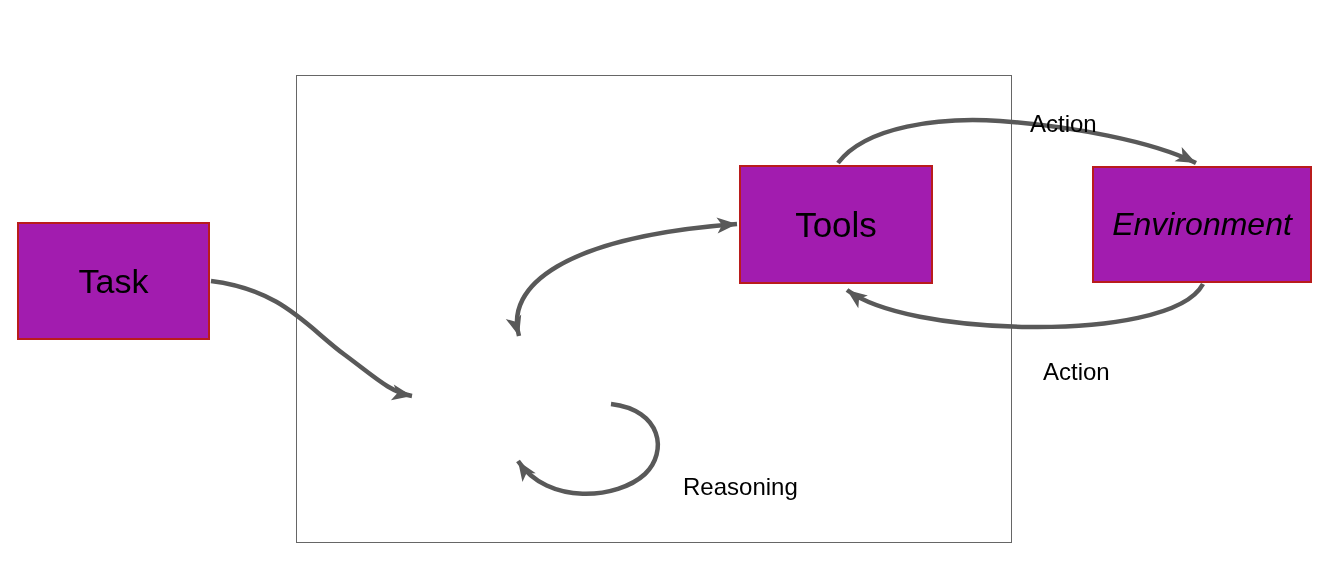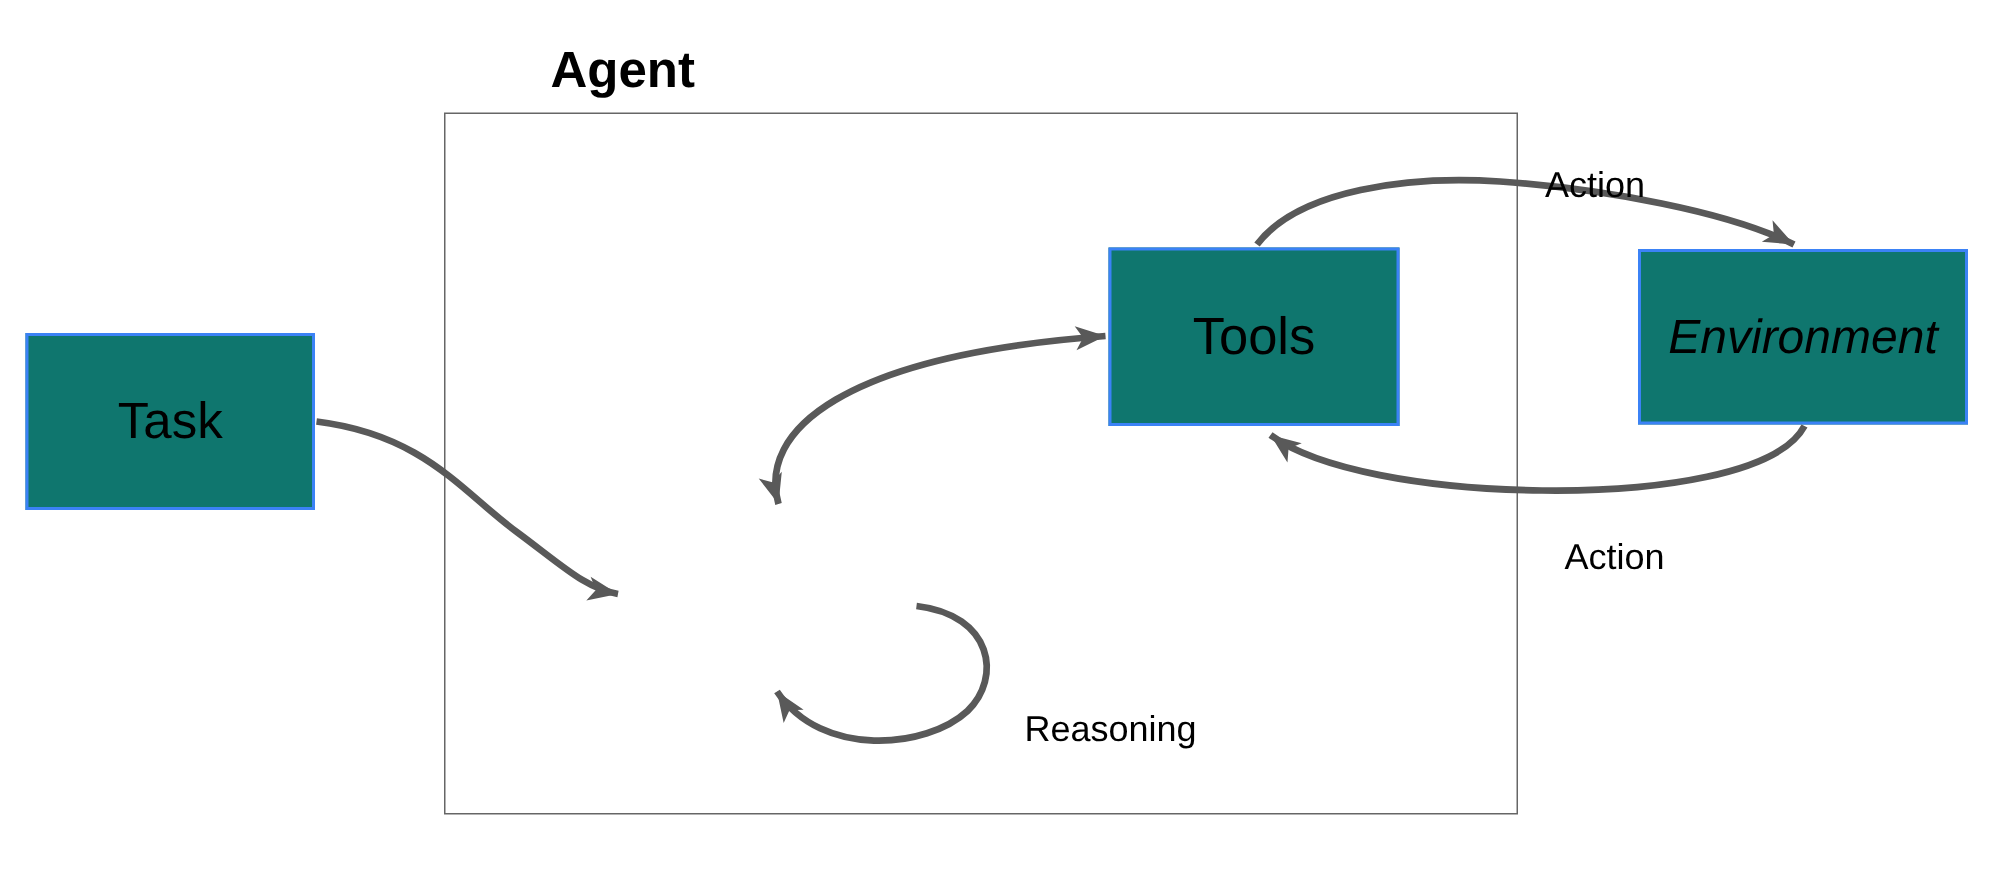--- a/index.html
+++ b/index.html
@@ -28,22 +28,22 @@
     position: absolute;
     left: 367px; top: 28px;
     font-size: 34px;
     font-weight: bold;
     color: #000000;
     white-space: nowrap;
   }
 
   .node {
     position: absolute;
-    background: #0f766e;
-    border: 2px solid #3b82f6;
+    background: #a21caf;
+    border: 2px solid #b91c1c;
     display: flex;
     align-items: center;
     justify-content: center;
     color: #000000;
     font-size: 34px;
     white-space: nowrap;
   }
   .node-task        { left: 17px;   top: 222px; width: 193px; height: 118px; }
   .node-llm         { left: 418px;  top: 338px; width: 193px; height: 119px; font-size: 37px; }
   .node-tools       { left: 739px;  top: 165px; width: 194px; height: 119px; font-size: 35px; }
@@ -70,21 +70,20 @@
   }
   .label-action    { left: 1030px; top: 92px;  }
   .label-result    { left: 1043px; top: 340px; }
   .label-reasoning { left: 683px;  top: 455px; }
 </style>
 </head>
 <body>
 
 <div class="stage">
 
-  <div class="agent-title">Agent</div>
 
   <div class="agent-container"></div>
 
   <div class="node node-task">
     <span>Task</span>
   </div>
 
 
   <div class="node node-tools">
     <span>Tools</span>

